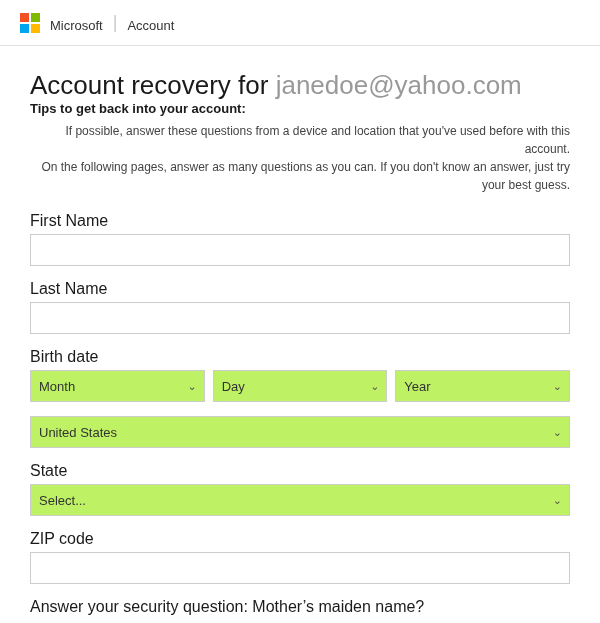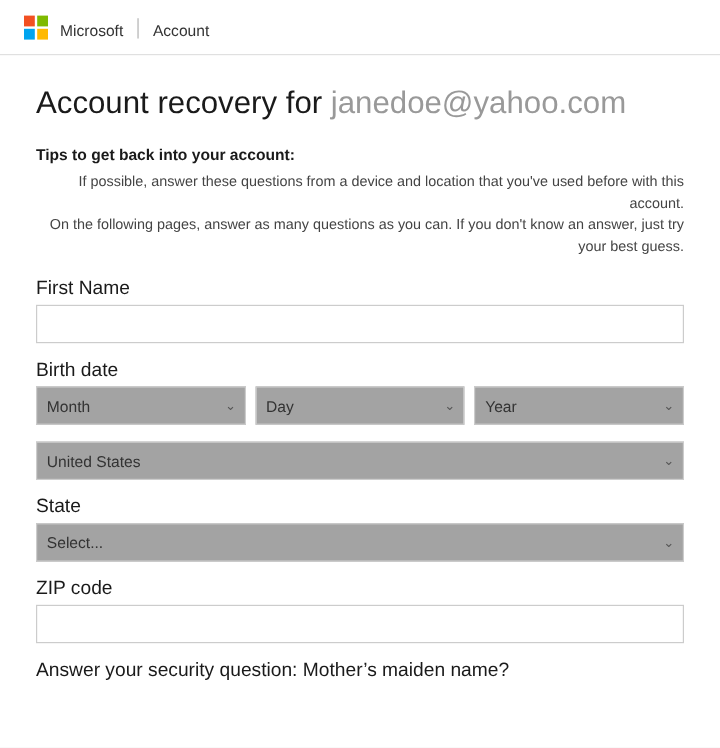--- a/index.html
+++ b/index.html
@@ -54,21 +54,20 @@
       font-size: 13px;
       color: #333;
     }
     .main-content {
       padding: 24px 30px 20px 30px;
     }
     .page-title {
       font-size: 26px;
       font-weight: 300;
       color: #1a1a1a;
-      margin-bottom: 20px;
       line-height: 1.2;
     }
     .page-title .email {
       color: #999;
       font-weight: 300;
     }
     .tips-section {
       margin-bottom: 18px;
     }
     .tips-heading {
@@ -116,21 +115,21 @@
       width: 100%;
     }
     .select-wrapper select {
       width: 100%;
       height: 32px;
       border: 1px solid #ccc;
       padding: 4px 28px 4px 8px;
       font-size: 13px;
       font-family: inherit;
       color: #333;
-      background: #a3a3a3;
+      background: #bef264;
       appearance: none;
       -webkit-appearance: none;
       outline: none;
       cursor: pointer;
     }
     .select-arrow {
       position: absolute;
       right: 8px;
       top: 50%;
       transform: translateY(-50%);
@@ -175,20 +174,24 @@
         <span>If possible, answer these questions from a device and location that you've used before with this account.</span><br>
         <span>On the following pages, answer as many questions as you can. If you don't know an answer, just try your best guess.</span>
       </div>
     </div>
 
     <div class="form-group">
       <label class="form-label">First Name</label>
       <input type="text" class="form-input" style="">
     </div>
 
+    <div class="form-group">
+      <label class="form-label">Last Name</label>
+      <input type="text" class="form-input" style="">
+    </div>
 
     <div class="form-group">
       <label class="form-label">Birth date</label>
       <div class="birth-date-row">
         <div class="select-wrapper">
           <select>
             <option value="">Month</option>
             <option>January</option><option>February</option><option>March</option>
             <option>April</option><option>May</option><option>June</option>
             <option>July</option><option>August</option><option>September</option>

